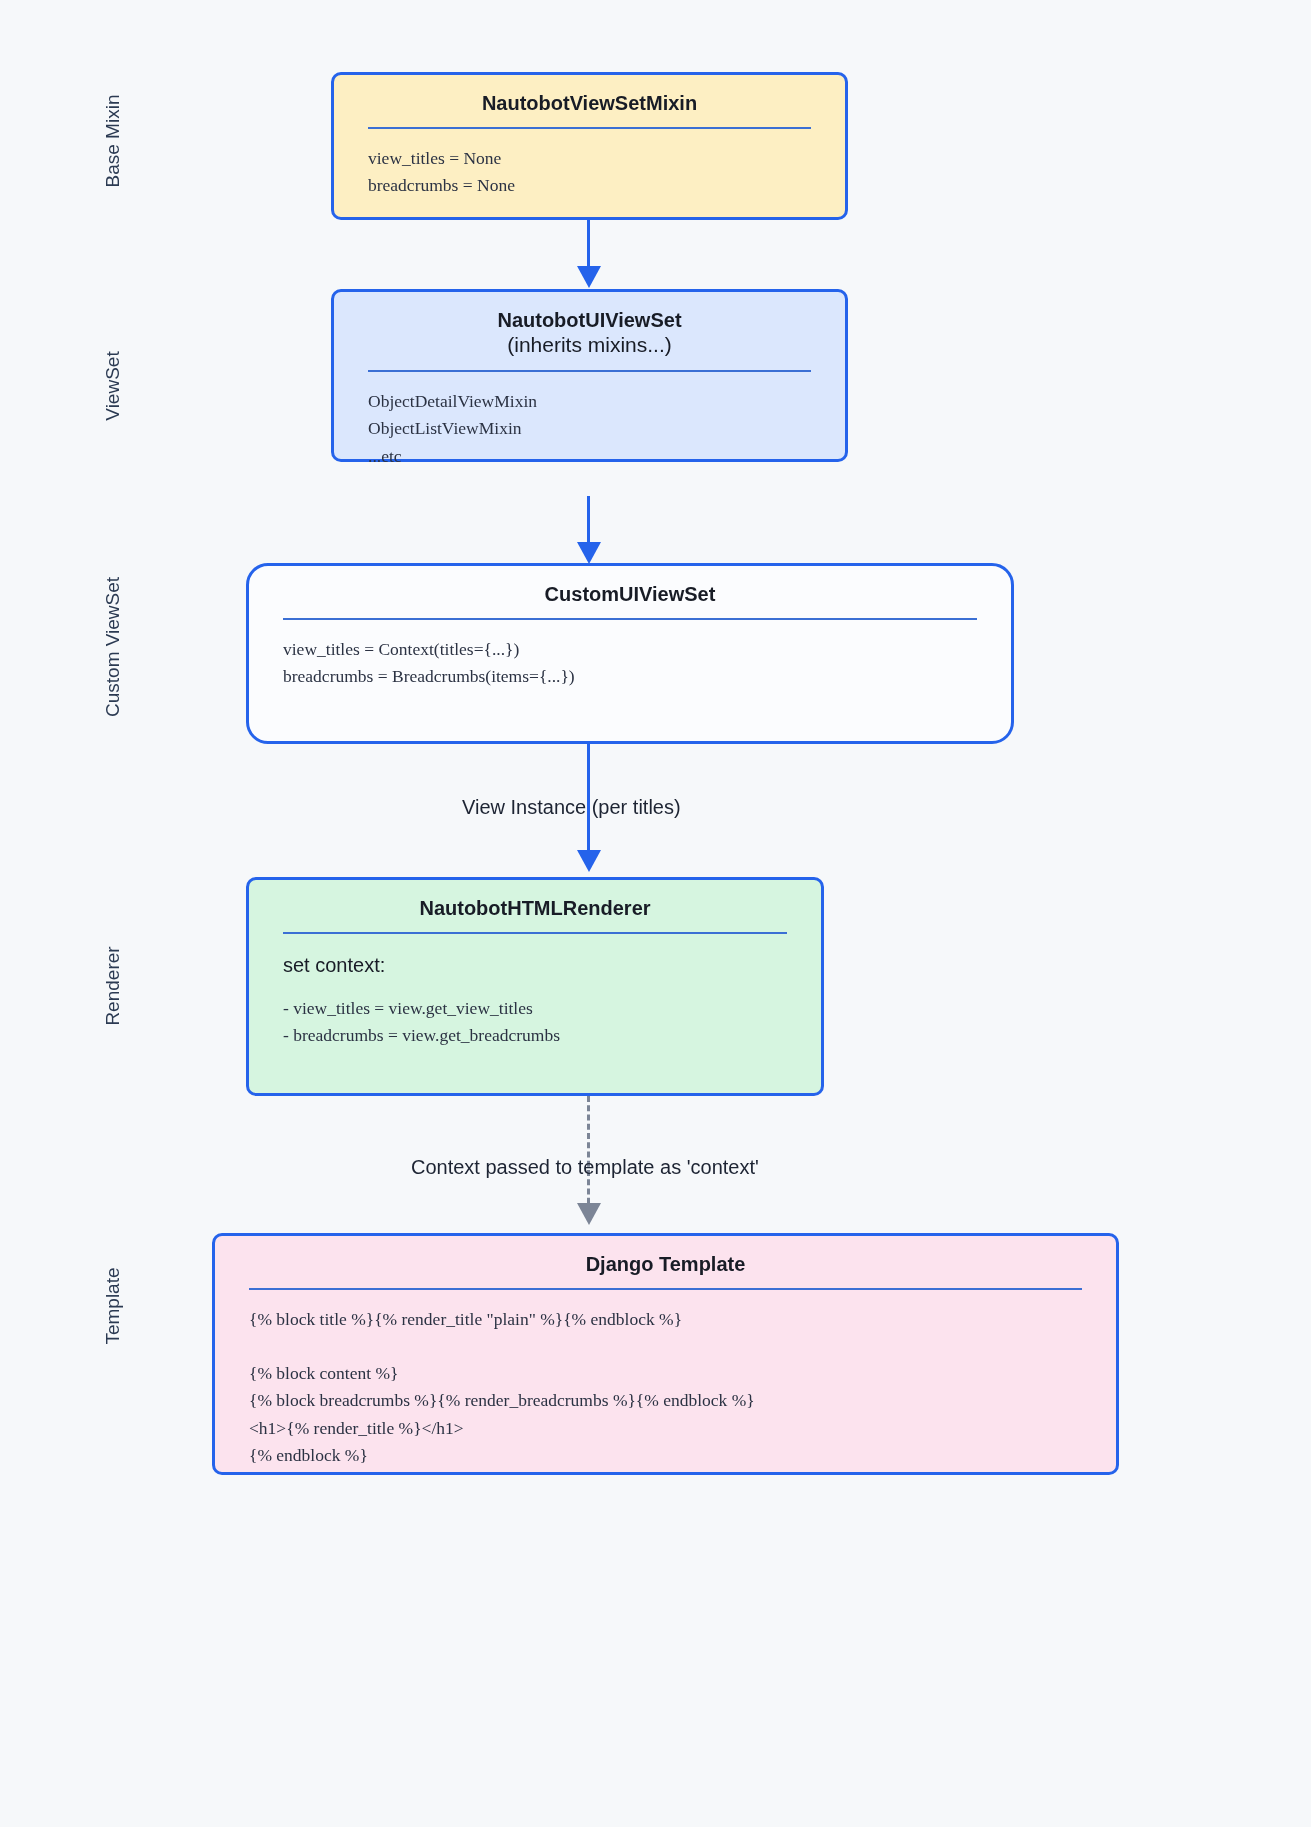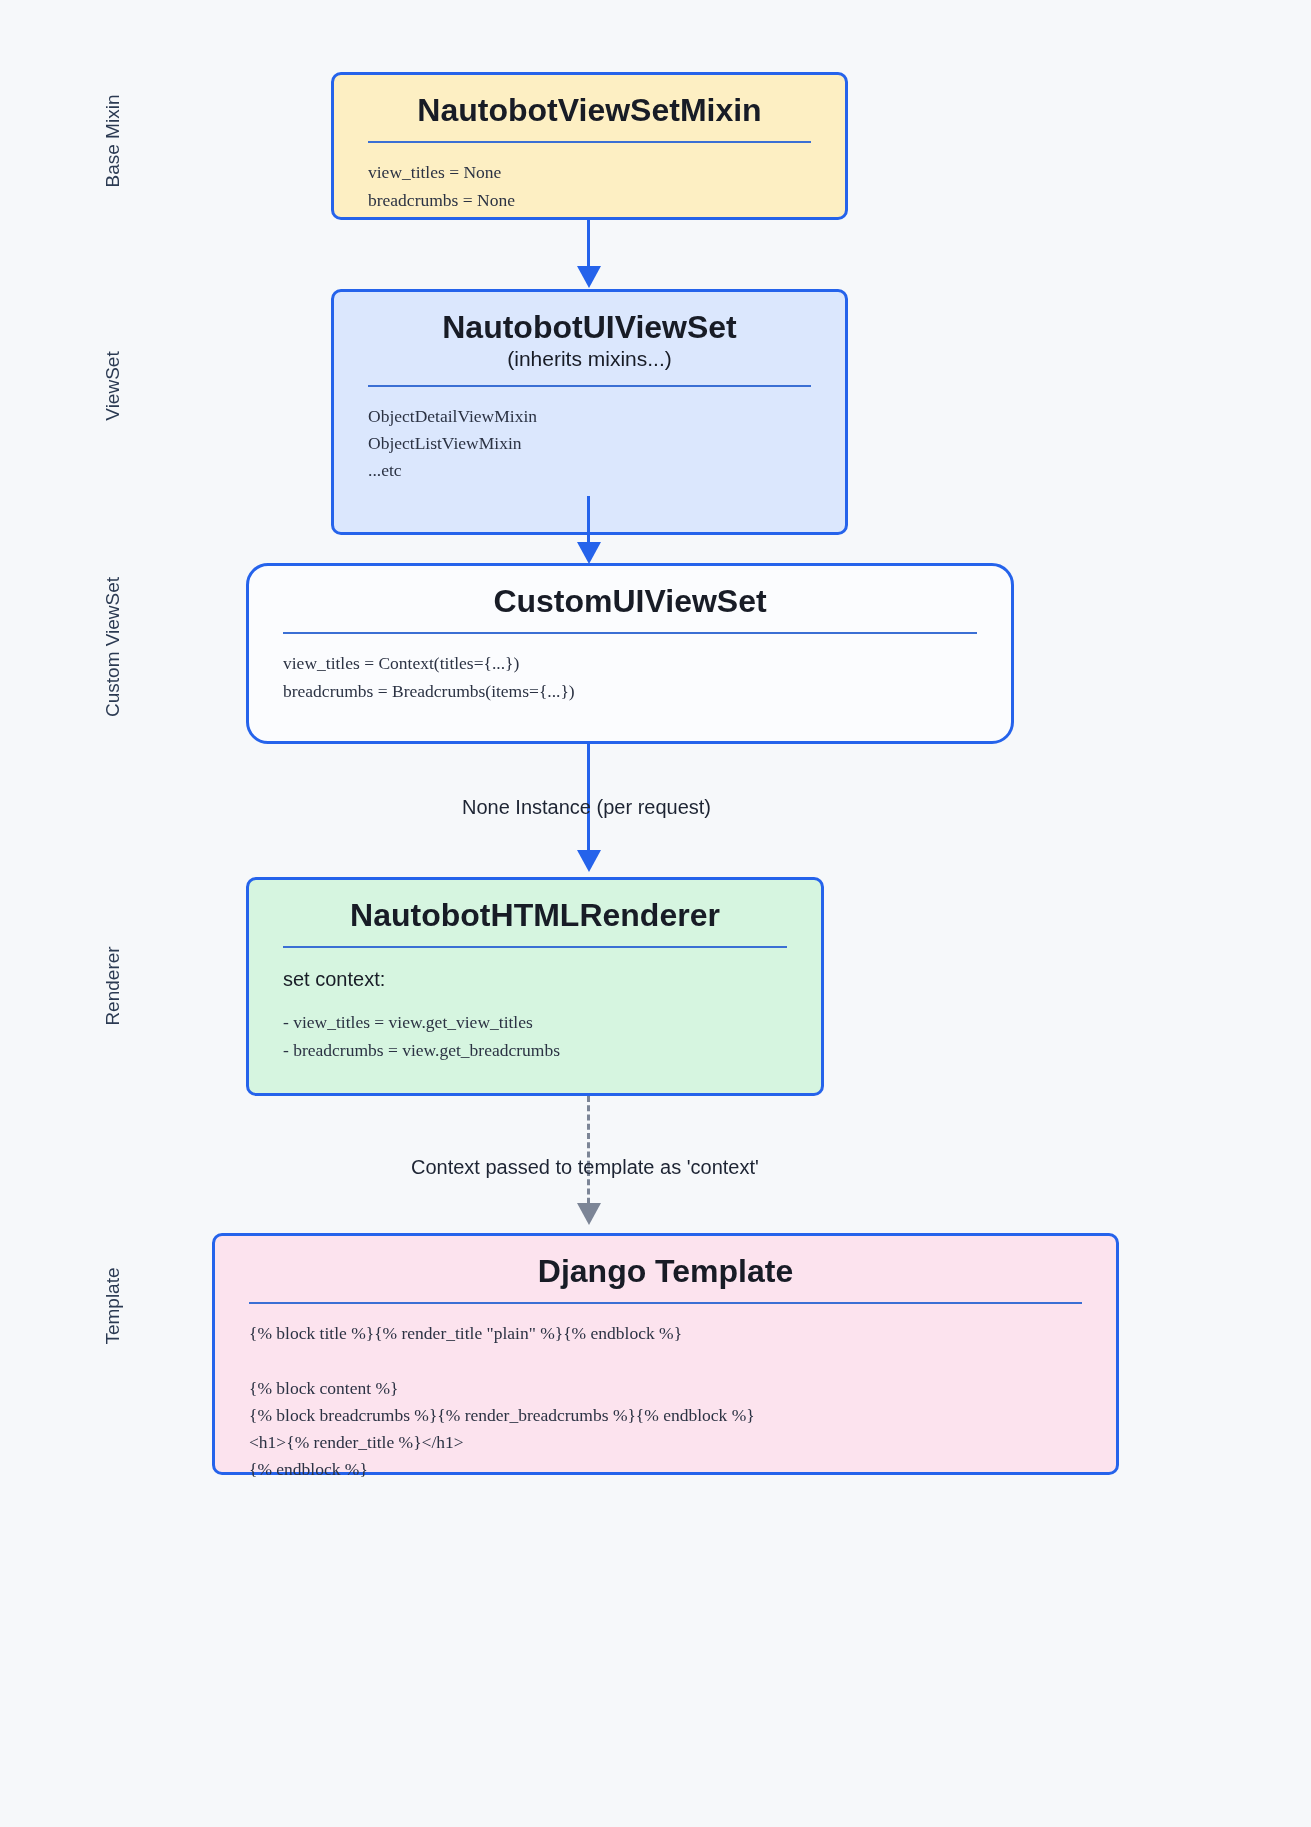--- a/index.html
+++ b/index.html
@@ -31,21 +31,21 @@
   .node {
     position: absolute;
     border: 3px solid #2563eb;
     border-radius: 10px;
     box-sizing: border-box;
     padding: 16px 34px 18px 34px;
   }
   .node-title {
     text-align: center;
     font-weight: bold;
-    font-size: 32px;
+    font-size: 20px;
     color: #181c26;
     line-height: 1.2;
     font-family: "Liberation Sans", sans-serif;
   }
   .node-sub {
     text-align: center;
     font-size: 21px;
     color: #181c26;
     font-weight: normal;
     line-height: 1.25;
@@ -121,42 +121,42 @@
 <div class="node box-mixin" style="left:331px; top:72px; width:517px; height:148px;">
   <div class="node-title">NautobotViewSetMixin</div>
   <hr class="node-rule">
   <div class="node-body">view_titles = None
 breadcrumbs = None</div>
 </div>
 
 <div class="conn-line" style="left:587px; top:220px; height:52px;"></div>
 <div class="conn-head" style="left:577px; top:266px;"></div>
 
-<div class="node box-viewset" style="left:331px; top:289px; width:517px; height:246px;">
+<div class="node box-viewset" style="left:331px; top:289px; width:517px; height:173px;">
   <div class="node-title">NautobotUIViewSet</div>
   <div class="node-sub">(inherits mixins...)</div>
   <hr class="node-rule">
   <div class="node-body">ObjectDetailViewMixin
 ObjectListViewMixin
 ...etc</div>
 </div>
 
 <div class="conn-line" style="left:587px; top:496px; height:52px;"></div>
 <div class="conn-head" style="left:577px; top:542px;"></div>
 
 <div class="node box-custom" style="left:246px; top:563px; width:768px; height:181px;border-radius:22px;">
   <div class="node-title">CustomUIViewSet</div>
   <hr class="node-rule">
   <div class="node-body">view_titles = Context(titles={...})
 breadcrumbs = Breadcrumbs(items={...})</div>
 </div>
 
 <div class="conn-line" style="left:587px; top:744px; height:112px;"></div>
 <div class="conn-head" style="left:577px; top:850px;"></div>
-<div class="edge-label" style="left:462px; top:796px;">None Instance (per request)</div>
+<div class="edge-label" style="left:462px; top:796px;">View Instance (per titles)</div>
 
 <div class="node box-renderer" style="left:246px; top:877px; width:578px; height:219px;">
   <div class="node-title">NautobotHTMLRenderer</div>
   <hr class="node-rule">
   <div class="node-body plain">set context:</div>
   <div class="node-body" style="margin-top:14px;">- view_titles = view.get_view_titles
 - breadcrumbs = view.get_breadcrumbs</div>
 </div>
 
 <div class="conn-line dashed" style="left:587px; top:1096px; height:117px;"></div>

